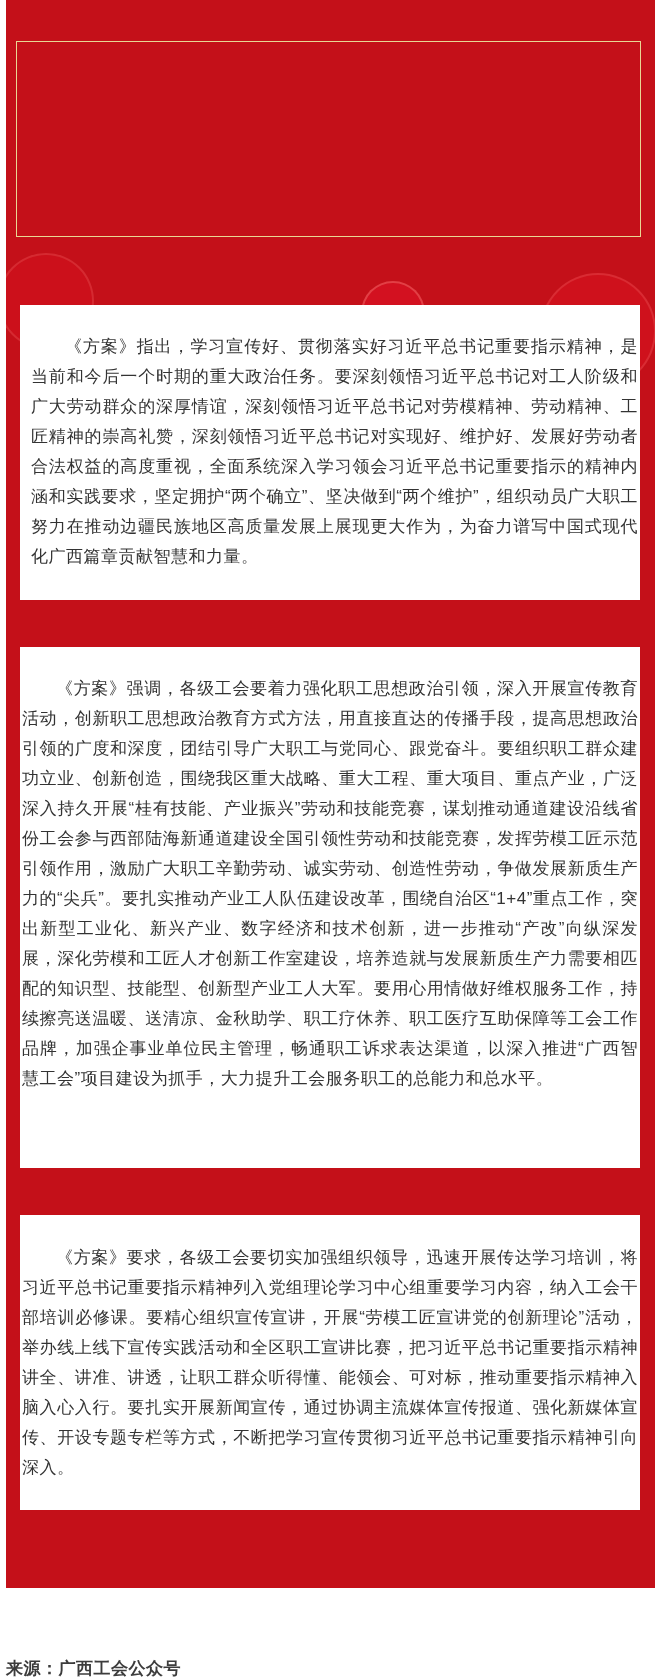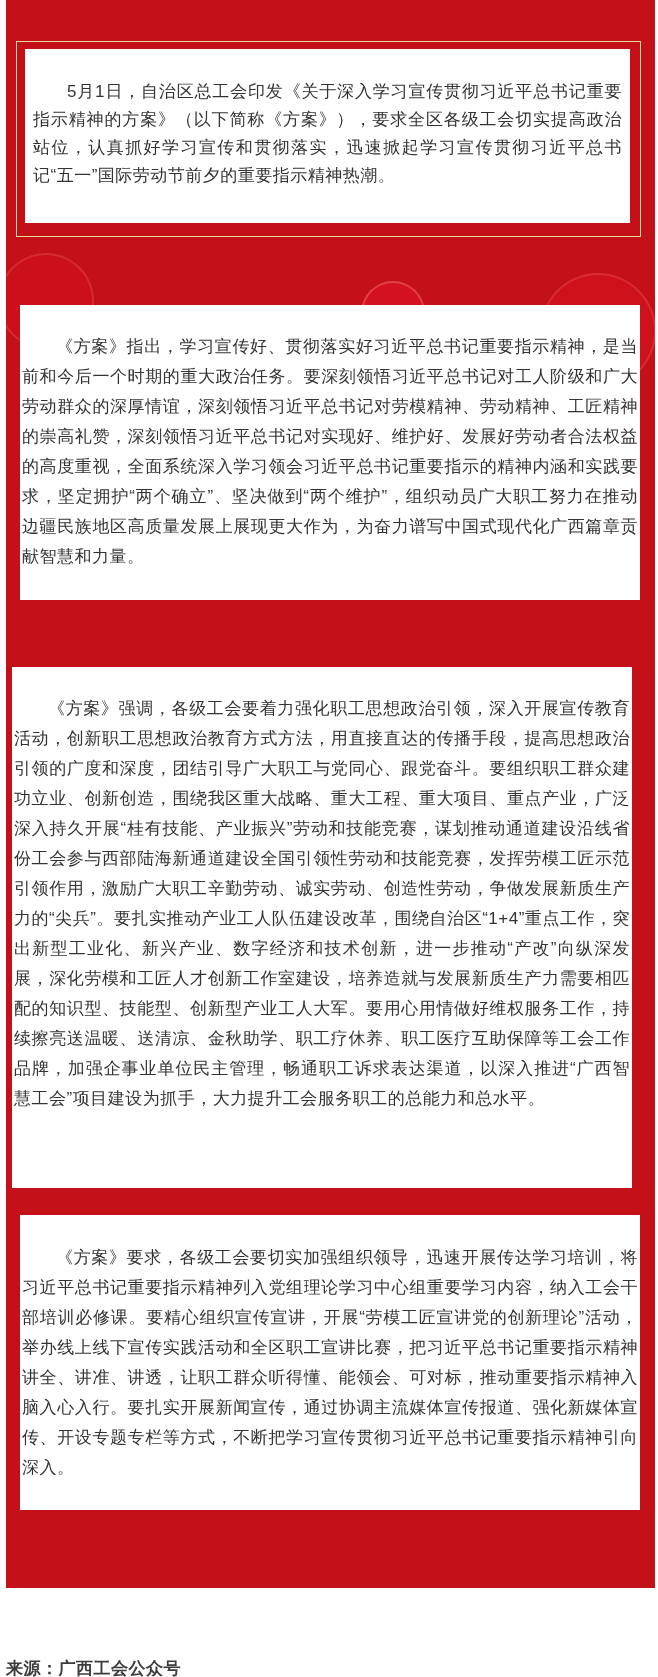--- a/index.html
+++ b/index.html
@@ -75,27 +75,26 @@
   }
   .panel-1 {
     left: 19px; top: 49px;
     width: 605px; height: 174px;
     padding: 29px 8px 0 8px;
   }
   .panel-1 p { line-height: 28px; }
   .panel-2 {
     left: 14px; top: 305px;
     width: 620px; height: 295px;
-    padding: 27px 2px 0 2px;
+    padding: 27px 2px 0 11px;
   }
   .panel-3 {
-    left: 6px; top: 647px;
+    left: 14px; top: 647px;
     width: 620px; height: 521px;
     padding: 27px 2px 0 2px;
-    margin-top: 20px;
   }
   .panel-4 {
     left: 14px; top: 1215px;
     width: 620px; height: 295px;
     padding: 28px 2px 0 2px;
   }
   .source {
     position: absolute;
     left: 6px;
     top: 1657px;
@@ -108,23 +107,20 @@
 </head>
 <body>
 
 <div class="red-bg">
   <div class="deco circle-c"></div>
   <div class="deco circle-a"></div>
   <div class="deco circle-b"></div>
 
   <div class="gold-frame"></div>
 
-  <div class="panel panel-1">
-    <p>5月1日，自治区总工会印发《关于深入学习宣传贯彻习近平总书记重要指示精神的方案》（以下简称《方案》），要求全区各级工会切实提高政治站位，认真抓好学习宣传和贯彻落实，迅速掀起学习宣传贯彻习近平总书记“五一”国际劳动节前夕的重要指示精神热潮。</p>
-  </div>
 
   <div class="panel panel-2">
     <p>《方案》指出，学习宣传好、贯彻落实好习近平总书记重要指示精神，是当前和今后一个时期的重大政治任务。要深刻领悟习近平总书记对工人阶级和广大劳动群众的深厚情谊，深刻领悟习近平总书记对劳模精神、劳动精神、工匠精神的崇高礼赞，深刻领悟习近平总书记对实现好、维护好、发展好劳动者合法权益的高度重视，全面系统深入学习领会习近平总书记重要指示的精神内涵和实践要求，坚定拥护“两个确立”、坚决做到“两个维护”，组织动员广大职工努力在推动边疆民族地区高质量发展上展现更大作为，为奋力谱写中国式现代化广西篇章贡献智慧和力量。</p>
   </div>
 
   <div class="panel panel-3">
     <p>《方案》强调，各级工会要着力强化职工思想政治引领，深入开展宣传教育活动，创新职工思想政治教育方式方法，用直接直达的传播手段，提高思想政治引领的广度和深度，团结引导广大职工与党同心、跟党奋斗。要组织职工群众建功立业、创新创造，围绕我区重大战略、重大工程、重大项目、重点产业，广泛深入持久开展“桂有技能、产业振兴”劳动和技能竞赛，谋划推动通道建设沿线省份工会参与西部陆海新通道建设全国引领性劳动和技能竞赛，发挥劳模工匠示范引领作用，激励广大职工辛勤劳动、诚实劳动、创造性劳动，争做发展新质生产力的“尖兵”。要扎实推动产业工人队伍建设改革，围绕自治区“1+4”重点工作，突出新型工业化、新兴产业、数字经济和技术创新，进一步推动“产改”向纵深发展，深化劳模和工匠人才创新工作室建设，培养造就与发展新质生产力需要相匹配的知识型、技能型、创新型产业工人大军。要用心用情做好维权服务工作，持续擦亮送温暖、送清凉、金秋助学、职工疗休养、职工医疗互助保障等工会工作品牌，加强企事业单位民主管理，畅通职工诉求表达渠道，以深入推进“广西智慧工会”项目建设为抓手，大力提升工会服务职工的总能力和总水平。</p>
   </div>
 
   <div class="panel panel-4">

